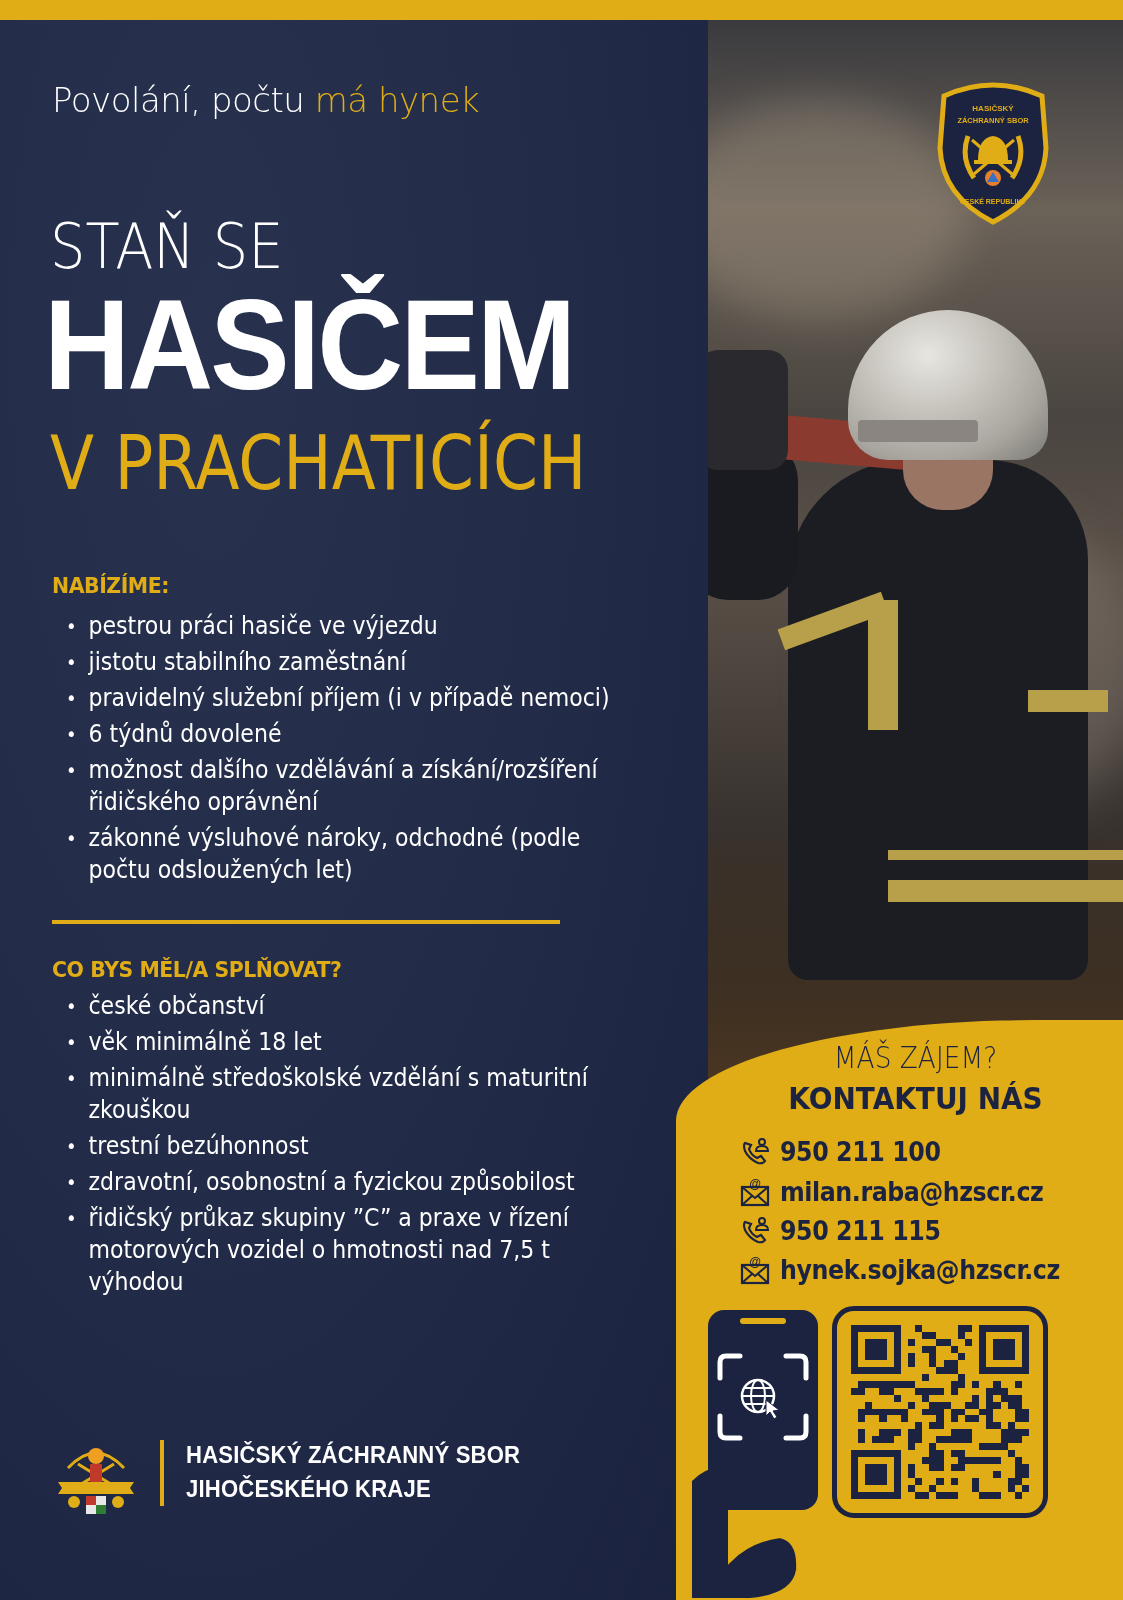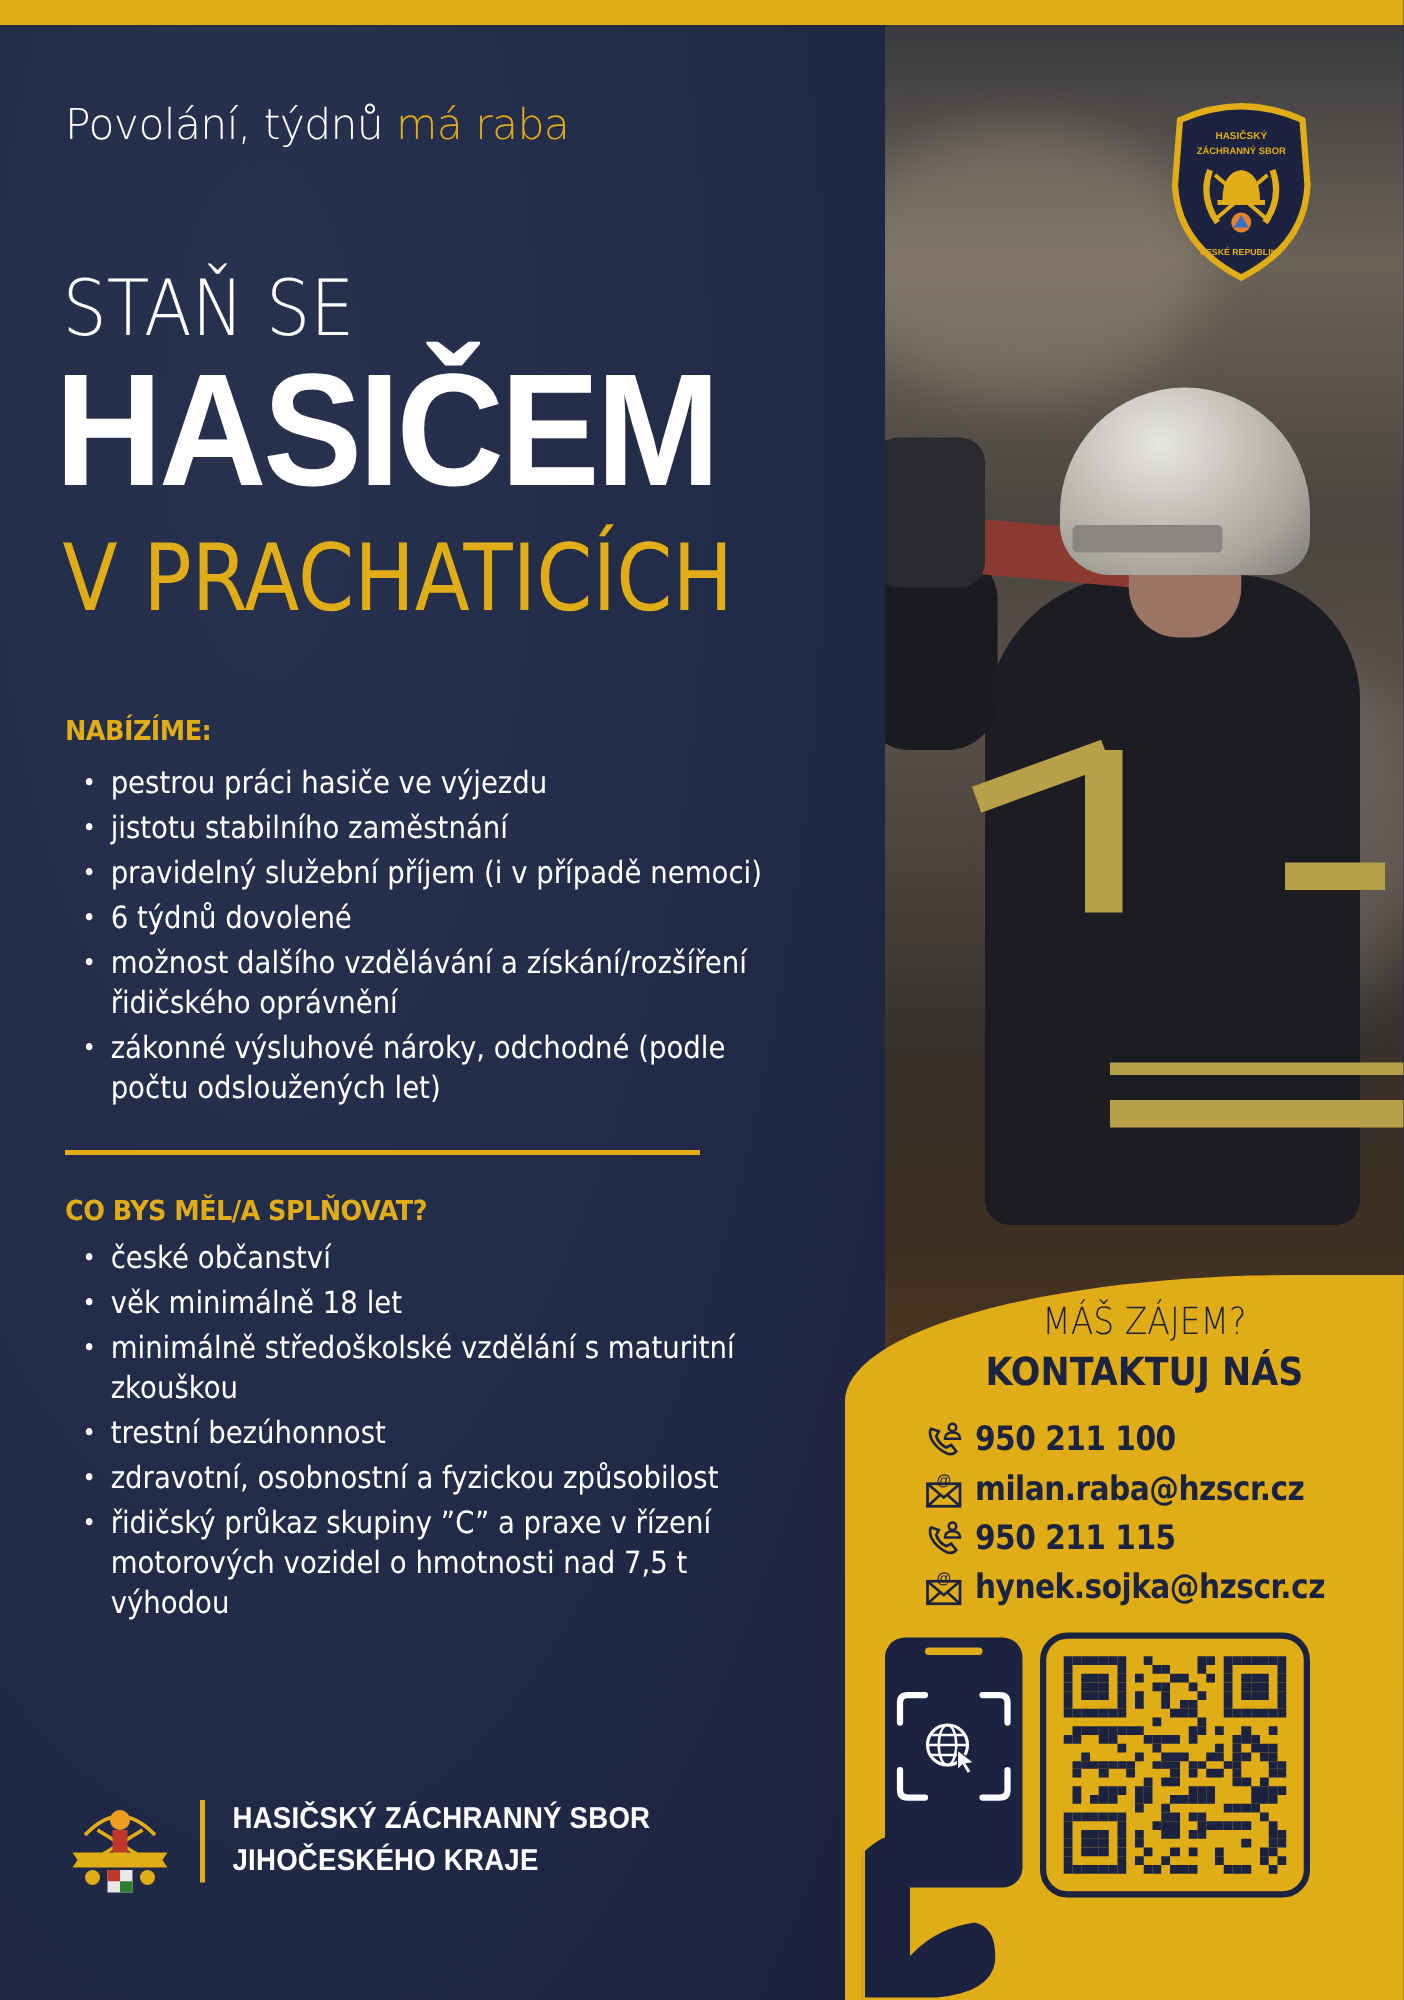--- a/index.html
+++ b/index.html
@@ -81,21 +81,21 @@
   <text x="59" y="45" font-size="7.5" fill="#e0ad16" text-anchor="middle" font-family="Liberation Sans, sans-serif" font-weight="700">ZÁCHRANNÝ SBOR</text>
   <path d="M34 58 Q26 80 40 100 M84 58 Q92 80 78 100" stroke="#e0ad16" stroke-width="5" fill="none"></path>
   <path d="M38 62 L78 96 M80 62 L40 96" stroke="#e0ad16" stroke-width="3"></path>
   <path d="M44 82 Q44 60 59 58 Q74 60 74 82 Z" fill="#e0ad16"></path>
   <rect x="40" y="82" width="38" height="4" fill="#e0ad16"></rect>
   <circle cx="59" cy="100" r="8" fill="#e6802a"></circle>
   <path d="M59 94 L65 104 L53 104 Z" fill="#3a6fc7"></path>
   <text x="59" y="126" font-size="7" fill="#e0ad16" text-anchor="middle" font-family="Liberation Sans, sans-serif" font-weight="700">ČESKÉ REPUBLIKY</text>
 </svg>
 
-<div class="sub"><span>Povolání, týdnů </span><span class="accent">má raba</span></div>
+<div class="sub"><span>Povolání, počtu </span><span class="accent">má hynek</span></div>
 <div class="h-stan">STAŇ SE</div>
 <div class="h-hasic">HASIČEM</div>
 <div class="h-prach">V PRACHATICÍCH</div>
 
 <div class="sec-title" style="top:573px;">NABÍZÍME:</div>
 <ul class="bul" style="top:610px;">
   <li>pestrou práci hasiče ve výjezdu</li>
   <li>jistotu stabilního zaměstnání</li>
   <li>pravidelný služební příjem (i v případě nemoci)</li>
   <li>6 týdnů dovolené</li>

